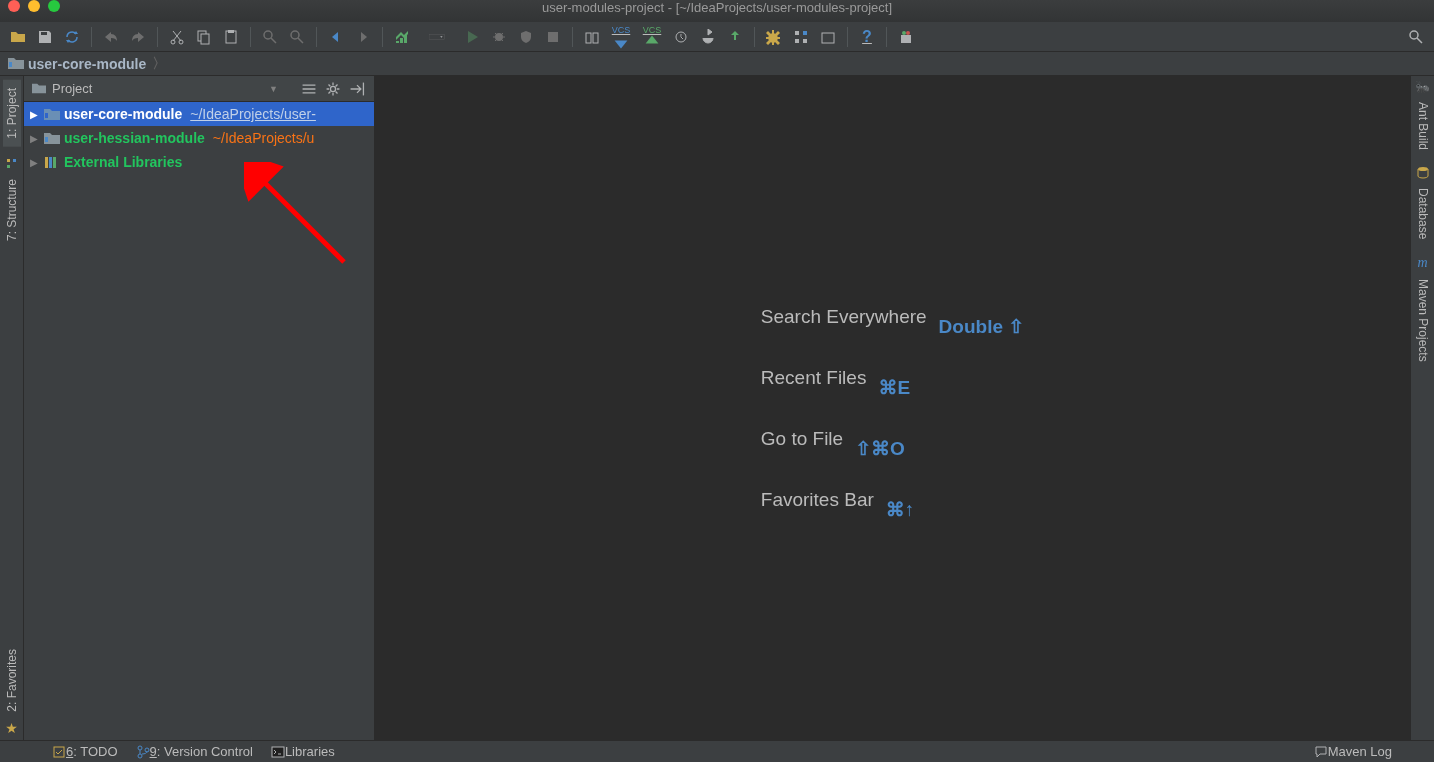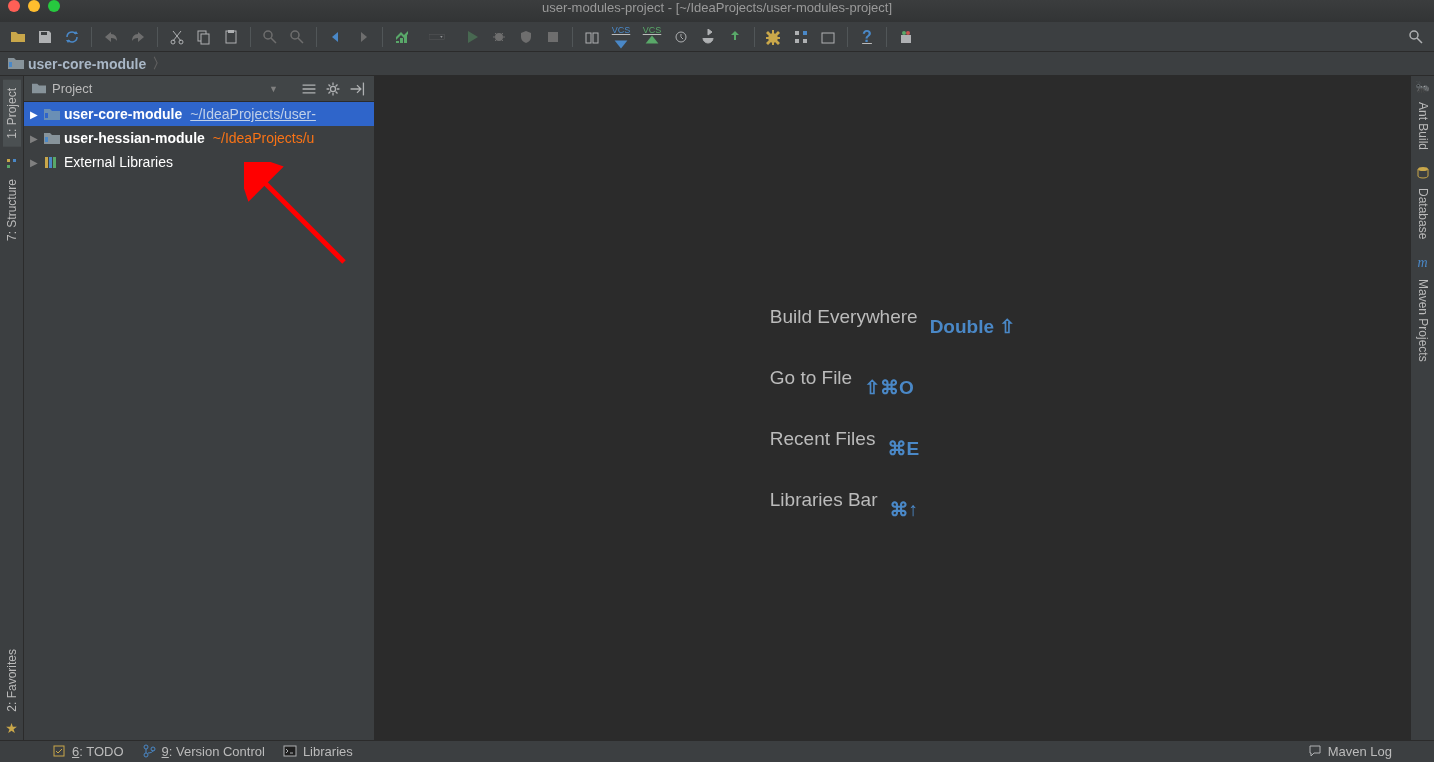--- a/index.html
+++ b/index.html
@@ -29,35 +29,35 @@
 .panel { width: 351px; background: #3c3f41; border-right: 1px solid #2b2b2b; display: flex; flex-direction: column; }
 .panel-header { height: 26px; background: #414547; border-bottom: 1px solid #2b2b2b; display: flex; align-items: center; padding: 0 8px; gap: 6px; color: #bbbbbb; }
 .panel-header .spacer { flex: 1; }
 .panel-header .hbtn { width: 18px; height: 18px; display: flex; align-items: center; justify-content: center; cursor: pointer; }
 
 .tree { flex: 1; overflow: hidden; font-size: 14px; position: relative; }
 .tree-row { height: 24px; display: flex; align-items: center; padding-left: 6px; gap: 4px; white-space: nowrap; cursor: pointer; }
 .tree-row.sel { background: #2f65ca; color: #fff; }
 .tree-row .arrow { width: 10px; color: #808080; font-size: 10px; }
 .tree-row.sel .arrow { color: #fff; }
-.tree-row .name { font-weight: bold; color: #ffffff; }
+.tree-row .name { font-weight: bold; color: #22c55e; }
 .tree-row.sel .name { color: #fff; }
 .tree-row .path { color: #f97316; margin-left: 4px; }
 .tree-row.sel .path { color: #c0d0e8; text-decoration: underline; }
 .arrow-annotation { position: absolute; left: 220px; top: 60px; pointer-events: none; }
 
 .editor { flex: 1; background: #2b2b2b; display: flex; flex-direction: column; align-items: center; justify-content: center; color: #808080; }
 .hints { display: flex; flex-direction: column; gap: 18px; font-size: 19px; }
 .hints .row { display: flex; gap: 12px; align-items: center; }
 .hints .label { color: #bbbbbb; }
 .hints .key { color: #4a88c7; font-weight: bold; margin-top: 20px; }
 
 .statusbar { height: 22px; background: #3c3f41; border-top: 1px solid #2b2b2b; display: flex; align-items: center; padding: 0 10px; gap: 18px; color: #bbbbbb; font-size: 13px; }
 .statusbar .spacer { flex: 1; }
-.statusbar .item { display: flex; align-items: flex-start; gap: 6px; cursor: pointer; }
+.statusbar .item { display: flex; align-items: flex-end; cursor: pointer; }
 .statusbar .u { text-decoration: underline; }
 
 .folder-icon { width: 16px; height: 13px; }
 </style>
 </head>
 <body>
 
 <div class="titlebar">
   <div class="traffic">
     <span class="r"></span>
@@ -311,49 +311,49 @@
         <span class="name">user-hessian-module</span>
         <span class="path">~/IdeaProjects/u</span>
       </div>
       <div class="tree-row">
         <span class="arrow">▶</span>
         <svg width="16" height="14" viewBox="0 0 16 14">
             <rect x="1" y="2" width="3" height="11" fill="#c9a74a"></rect>
             <rect x="5" y="2" width="3" height="11" fill="#4a88c7"></rect>
             <rect x="9" y="2" width="3" height="11" fill="#59a869"></rect>
           </svg>
-        <span class="name" style="font-weight:normal">External Libraries</span>
+        <span class="name" style="font-weight:bold">External Libraries</span>
       </div>
       <svg class="arrow-annotation" width="120" height="120">
         <defs>
             <marker id="ah" markerWidth="10" markerHeight="10" refX="2" refY="5" orient="auto">
               <path d="M0 0L10 5L0 10z" fill="#ff0000"></path>
             </marker>
           </defs>
         <line x1="100" y1="100" x2="15" y2="15" stroke="#ff0000" stroke-width="5" marker-end="url(#ah)"></line>
       </svg>
     </div>
   </div>
 
   <div class="editor">
     <div class="hints">
       <div class="row">
-          <span class="label">Build Everywhere</span>
+          <span class="label">Search Everywhere</span>
           <span class="key">Double ⇧</span>
+        </div>
+      <div class="row">
+          <span class="label">Recent Files</span>
+          <span class="key">⌘E</span>
         </div>
       <div class="row">
           <span class="label">Go to File</span>
           <span class="key">⇧⌘O</span>
         </div>
       <div class="row">
-          <span class="label">Recent Files</span>
-          <span class="key">⌘E</span>
-        </div>
-      <div class="row">
-          <span class="label">Libraries Bar</span>
+          <span class="label">Favorites Bar</span>
           <span class="key">⌘↑</span>
         </div>
     </div>
   </div>
 
   <div class="rbar">
     <span style="color:#59a869;font-size:12px">🐜</span>
     <div class="vtab r">Ant Build</div>
     <div style="height:8px"></div>
     <svg width="14" height="14">

